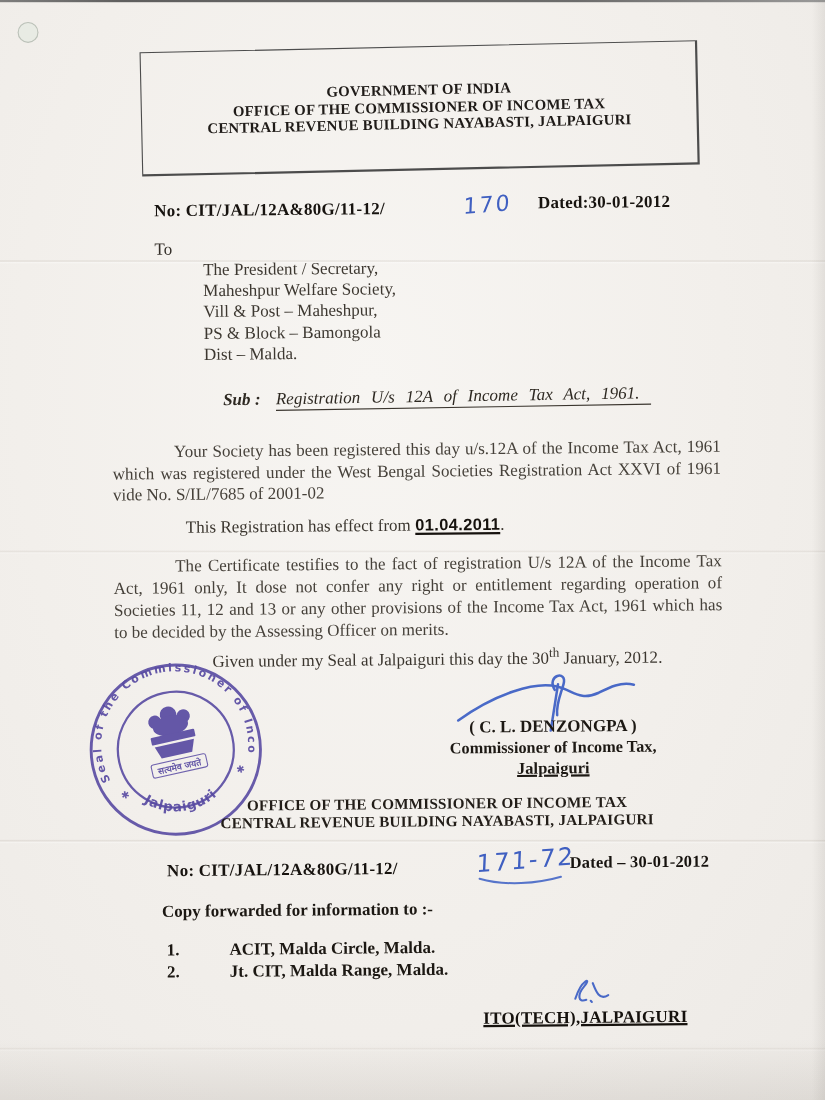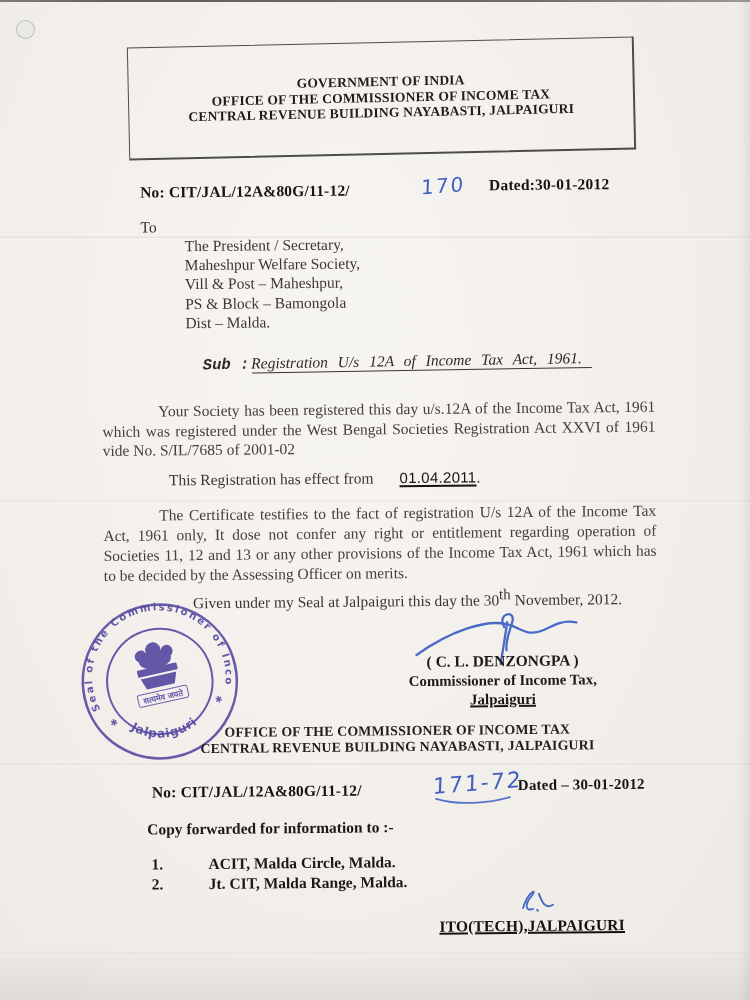--- a/index.html
+++ b/index.html
@@ -24,31 +24,31 @@
   .content{position:absolute;inset:0;transform:rotate(-0.55deg);transform-origin:100px 180px;}
 
   .bold-ref{font-weight:bold;font-size:15.5px;color:#17130f;letter-spacing:.2px;white-space:nowrap;}
   .ink{color:#3f5fc1;font-family:"DejaVu Sans",sans-serif;transform:rotate(-4deg) skewX(-7deg);
     font-size:20px;letter-spacing:2px;white-space:nowrap;}
 
   .to-label{left:140px;top:219px;font-weight:normal;font-size:15.5px;}
   .address{left:184px;top:237px;font-size:15.5px;line-height:19.2px;color:#3d3831;}
 
   .subject{left:201px;top:355px;font-size:15.5px;font-style:italic;color:#2e2922;white-space:nowrap;transform:rotate(-0.4deg);}
-  .subject .sub-label{font-weight:bold;margin-right:2px;font-family:Liberation Mono, monospace;}
+  .subject .sub-label{font-weight:bold;margin-right:14px;}
   .subject .sub-text{border-bottom:1.3px solid #3a352e;padding-right:10px;padding-bottom:1px;word-spacing:6px;}
 
   .para{left:100px;width:553px;font-size:15.5px;line-height:19.6px;text-align:justify;
     text-indent:56px;color:#46413a;}
   .p1{top:402px;}
   .p2{top:506px;line-height:19.9px;}
 
   .effect-line{left:166px;top:472px;font-size:15.5px;color:#3b362f;white-space:nowrap;}
-  .effect-date{font-family:"Liberation Sans",sans-serif;font-weight:normal;font-size:15px;color:#16120e;
-    text-decoration:underline;text-decoration-thickness:2px;text-underline-offset:2px;letter-spacing:.3px;margin-left:26px;}
+  .effect-date{font-family:"Liberation Sans",sans-serif;font-weight:bold;font-size:15px;color:#16120e;
+    text-decoration:underline;text-decoration-thickness:2px;text-underline-offset:2px;letter-spacing:.3px;margin-left:4px;}
 
   .given-line{left:189px;top:590px;font-size:15.5px;color:#3b362f;white-space:nowrap;}
 
   .seal{left:74px;top:601px;width:162px;height:162px;transform:rotate(-12deg);opacity:.92;}
 
   .sig-block{left:388px;top:656px;width:220px;text-align:center;font-weight:bold;color:#1d1914;}
   .sig-name{font-size:15.5px;}
   .sig-title{font-size:14.8px;margin-top:2px;}
   .sig-place{font-size:15px;margin-top:2px;text-decoration:underline;text-decoration-thickness:1.5px;}
 
@@ -56,21 +56,21 @@
     line-height:15.8px;color:#221d18;letter-spacing:.2px;}
 
   .copy-heading{left:141px;top:821px;font-weight:bold;font-size:15.5px;color:#1c1813;}
   .fwd-list{left:145px;top:855px;font-weight:bold;font-size:15.5px;color:#1c1813;line-height:19.5px;}
   .fwd-row{display:flex;}
   .fwd-num{width:57px;}
 
   .footer-desig{left:420px;top:921px;width:210px;text-align:center;font-weight:bold;font-size:15.5px;
     color:#15110d;text-decoration:underline;text-decoration-thickness:1.8px;letter-spacing:.2px;}
 
-  sup{font-size:15px;}
+  sup{font-size:12px;}
 </style>
 </head>
 <body>
 
 <div class="page">
 
   <div class="abs top-edge"></div>
   <div class="abs hole-punch"></div>
   <div class="abs crease" style="top:236px"></div>
   <div class="abs crease" style="top:500px;opacity:.7"></div>
@@ -108,21 +108,21 @@
 
     <div class="abs para p1">Your Society has been registered this day u/s.12A of the Income Tax Act, 1961 which was registered under the West Bengal Societies Registration Act XXVI of 1961 vide No. S/IL/7685 of 2001-02</div>
 
     <div class="abs effect-line">
       <span>This Registration has effect from</span><span class="effect-date">01.04.2011</span><span>.</span>
     </div>
 
     <div class="abs para p2">The Certificate testifies to the fact of registration U/s 12A of the Income Tax Act, 1961 only, It dose not confer any right or entitlement regarding operation of Societies 11, 12 and 13 or any other provisions of the Income Tax Act, 1961 which has to be decided by the Assessing Officer on merits.</div>
 
     <div class="abs given-line">
-      <span>Given under my Seal at Jalpaiguri this day  the 30</span><sup>th</sup><span> November, 2012.</span>
+      <span>Given under my Seal at Jalpaiguri this day  the 30</span><sup>th</sup><span> January, 2012.</span>
     </div>
 
     <div class="abs seal">
       <svg width="162" height="162" viewBox="0 0 160 160">
         <g fill="none" stroke="#4b3c9c" opacity="0.9">
           <circle cx="80" cy="80" r="76" stroke-width="2.6"></circle>
           <circle cx="80" cy="80" r="52" stroke-width="2"></circle>
         </g>
         <defs>
           <path id="sealTopArc" d="M 19.5,102 A 66,66 0 1 1 140.5,102"></path>

